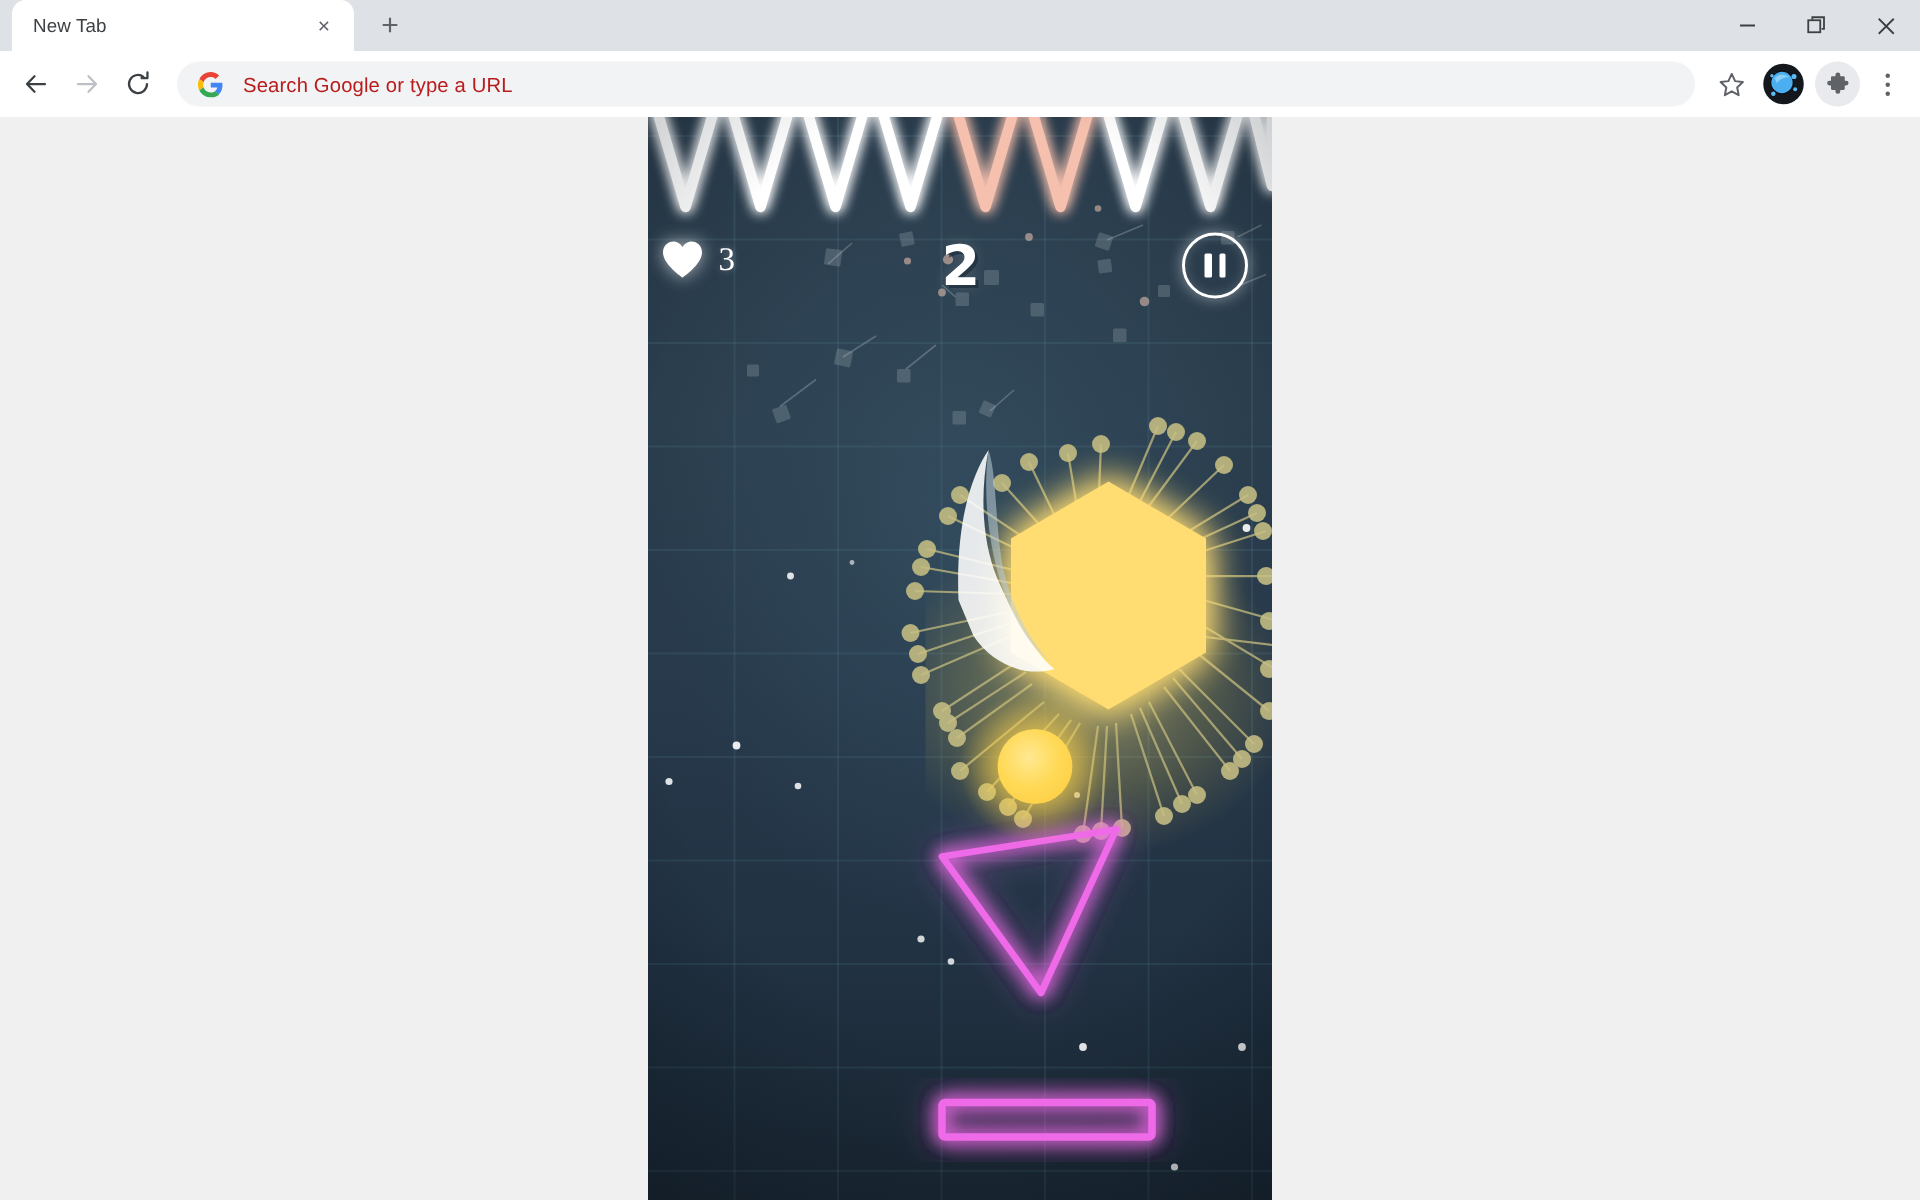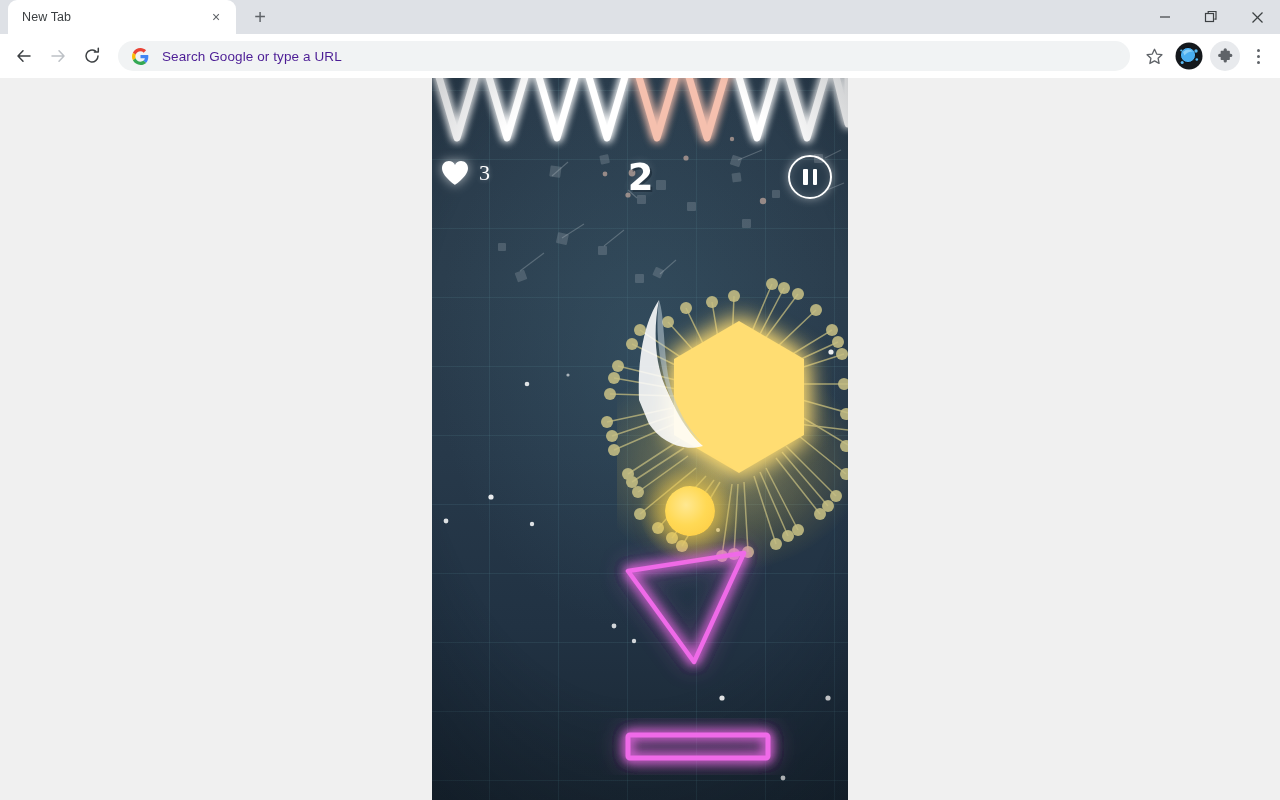--- a/index.html
+++ b/index.html
@@ -49,21 +49,21 @@
   }
   .tb-icon {
     width:32px; height:32px; border-radius:50%; display:flex;
     align-items:center; justify-content:center; flex:0 0 32px;
   }
   .omnibox {
     flex:1; height:30px; background:#f1f3f4; border-radius:16px;
     display:flex; align-items:center; padding:0 14px; margin:0 6px 0 8px;
     gap:13px;
   }
-  .omnibox-text { font-size:13.5px; color:#4c1d95; letter-spacing:.1px; }
+  .omnibox-text { font-size:13.5px; color:#b91c1c; letter-spacing:.1px; }
   .g-logo { width:17px; height:17px; flex:0 0 17px; }
   .avatar-btn { width:28px; height:28px; flex:0 0 28px; margin:0 3px; }
   .ext-btn {
     width:30px; height:30px; border-radius:50%; background:#e8eaed;
     display:flex; align-items:center; justify-content:center; flex:0 0 30px;
     margin-left:2px;
   }
   .menu-btn {
     width:28px; height:32px; display:flex; flex-direction:column;
     align-items:center; justify-content:center; gap:3px; flex:0 0 28px;

